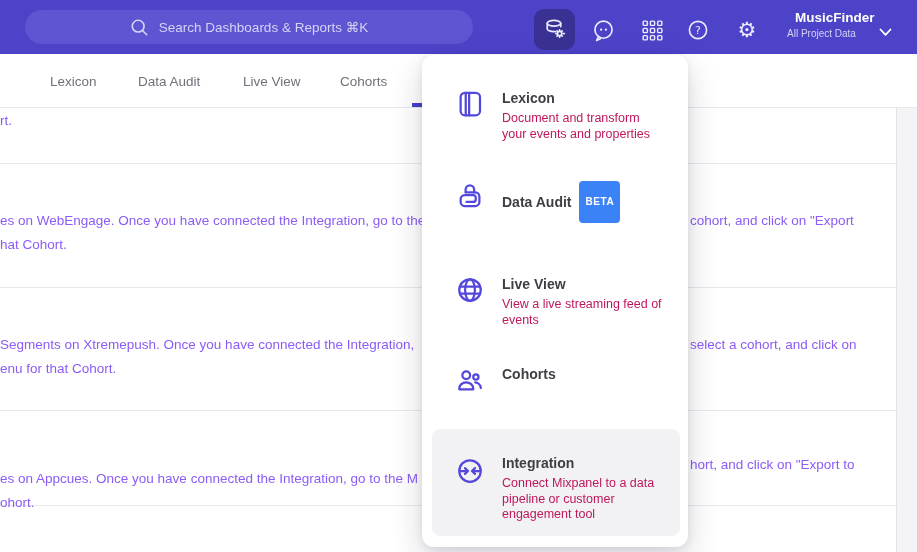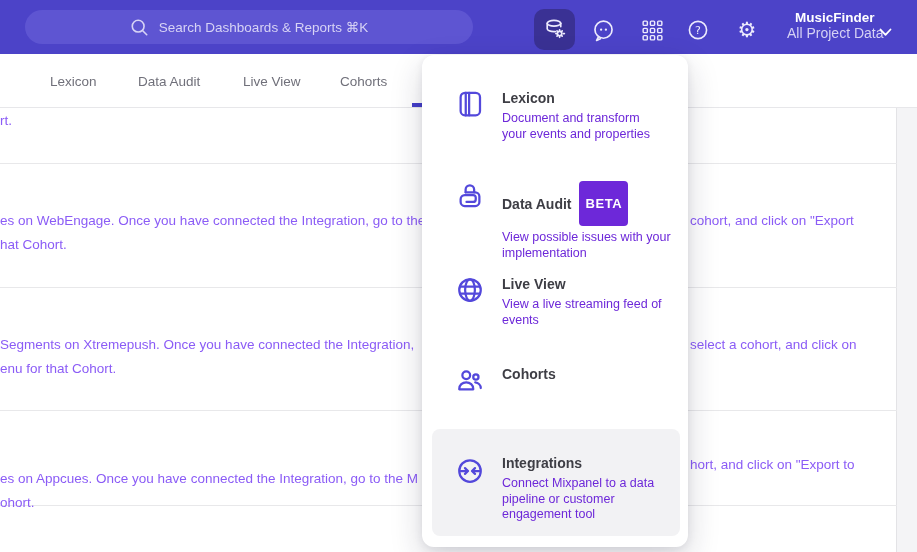--- a/index.html
+++ b/index.html
@@ -12,21 +12,21 @@
   .search-pill { position:absolute; left:25px; top:10px; width:448px; height:34px; border-radius:17px;
     background:#5E55D2; display:flex; align-items:center; justify-content:center; gap:10px;
     color:#D7D3F5; font-size:13.5px; cursor:pointer; }
   .tb-btn { position:absolute; top:12px; width:38px; height:36px; display:flex; align-items:center; justify-content:center; cursor:pointer; }
   .tb-tile { position:absolute; left:534px; top:9px; width:41px; height:41px; border-radius:10px;
     background:#3A3194; display:flex; align-items:center; justify-content:center; cursor:pointer; }
   .tb-icon svg, .tb-tile svg { display:block; }
   .gear-glyph { font-family:"DejaVu Sans", sans-serif; font-size:21px; color:#EDEBFD; line-height:1; }
   .project { position:absolute; left:787px; top:9px; cursor:pointer; }
   .project .pname { color:#fff; font-weight:bold; font-size:13.5px; line-height:17px; white-space:nowrap;padding-left:8px; }
-  .project .psub  { color:#D5D1F4; font-size:14px; line-height:15px; white-space:nowrap; }
+  .project .psub  { color:#D5D1F4; font-size:10px; line-height:15px; white-space:nowrap; }
   .project-chevron { position:absolute; left:879px; top:23px; }
 
   
   .tabrow { position:absolute; left:0; top:54px; width:917px; height:54px; background:#fff;
     border-bottom:1px solid #E7E7EA; z-index:8; }
   .tab { position:absolute; top:20px; font-size:13.5px; color:#70707A; cursor:pointer; white-space:nowrap; }
   .tab-underline { position:absolute; left:412px; top:103px; width:12px; height:4px; background:#443EC9; z-index:9; }
 
   
   .content { position:absolute; left:0; top:108px; width:897px; height:444px; background:#fff;
@@ -38,23 +38,23 @@
   
   .dropdown { position:absolute; left:422px; top:55px; width:266px; height:492px; background:#fff;
     border-radius:12px; z-index:50;
     box-shadow:0 12px 32px rgba(30,30,55,0.18), 0 2px 8px rgba(30,30,55,0.08); }
   .menu-item { position:absolute; left:0; width:266px; cursor:pointer; }
   .mi-icon { position:absolute; left:33px; top:0; width:30px; height:30px; color:#5348DB; }
   .mi-icon svg { display:block; }
   .mi-text { position:absolute; left:80px; top:0; width:178px; }
   .mi-title-row { display:flex; align-items:center; gap:8px; }
   .mi-title { font-size:14px; font-weight:bold; color:#3E3E45; line-height:18px; white-space:nowrap; }
-  .mi-badge { background:#6d28d9; color:#fff; font-size:13px; font-weight:bold; letter-spacing:0.6px;
+  .mi-badge { background:#3b82f6; color:#fff; font-size:10px; font-weight:bold; letter-spacing:0.6px;
     padding:16px 6px; border-radius:4px; line-height:1; }
-  .mi-desc { margin-top:4px; font-size:12.5px; color:#6d28d9; line-height:15.5px; white-space:pre; }
+  .mi-desc { margin-top:4px; font-size:12.5px; color:#be185d; line-height:15.5px; white-space:pre; }
   .menu-item.hovered { left:10px; width:248px; height:107px; background:#F2F2F4; border-radius:8px; }
   .menu-item.hovered .mi-icon { left:23px; top:27px; }
   .menu-item.hovered .mi-text { left:70px; top:25px; }
 
   .ic-stroke { fill:none; stroke:currentColor; stroke-width:1.8; stroke-linecap:round; stroke-linejoin:round; }
   .tb-stroke { fill:none; stroke:#EDEBFD; stroke-width:1.6; stroke-linecap:round; stroke-linejoin:round; }
 </style>
 </head>
 <body>
 
@@ -190,22 +190,20 @@
         <svg viewBox="0 0 24 24" width="30" height="30" class="ic-stroke">
           <path d="M8.5 9V6.8a3.4 3.4 0 0 1 6.8 0V9"></path>
           <path d="M8.5 9h7.7a3.3 3.3 0 0 1 3.3 3.3v4.4a3.3 3.3 0 0 1-3.3 3.3H7.8a3.3 3.3 0 0 1-3.3-3.3v-2.2a3.3 3.3 0 0 1 3.3-3.3h6.6a2.2 2.2 0 0 1 2.2 2.2v1.1a2.2 2.2 0 0 1-2.2 2.2H9.2"></path>
         </svg>
       </span>
       <div class="mi-text">
         <div class="mi-title-row">
           <span class="mi-title">Data Audit</span>
           <span class="mi-badge">BETA</span>
         </div>
-        <div class="mi-desc">View possible issues with your
-implementation</div>
       </div>
     </div>
 
     <div class="menu-item" style="top:220px; height:56px">
       <span class="mi-icon">
         <svg viewBox="0 0 24 24" width="30" height="30" class="ic-stroke">
           <circle cx="12" cy="12" r="8.6"></circle>
           <ellipse cx="12" cy="12" rx="3.9" ry="8.6"></ellipse>
           <line x1="4" y1="9.2" x2="20" y2="9.2"></line>
             <line x1="4" y1="14.8" x2="20" y2="14.8"></line>
@@ -241,21 +239,21 @@
         <svg viewBox="0 0 24 24" width="30" height="30" class="ic-stroke">
           <circle cx="12" cy="12" r="8.6"></circle>
           <path d="M4.6 12h5.3"></path>
             <path d="M8 9.7 10.4 12 8 14.3"></path>
           <path d="M19.4 12h-5.3"></path>
             <path d="M16 9.7 13.6 12 16 14.3"></path>
         </svg>
       </span>
       <div class="mi-text">
         <div class="mi-title-row">
-            <span class="mi-title">Integrations</span>
+            <span class="mi-title">Integration</span>
           </div>
         <div class="mi-desc">Connect Mixpanel to a data
 pipeline or customer
 engagement tool</div>
       </div>
     </div>
 
   </div>
 </div>
 

